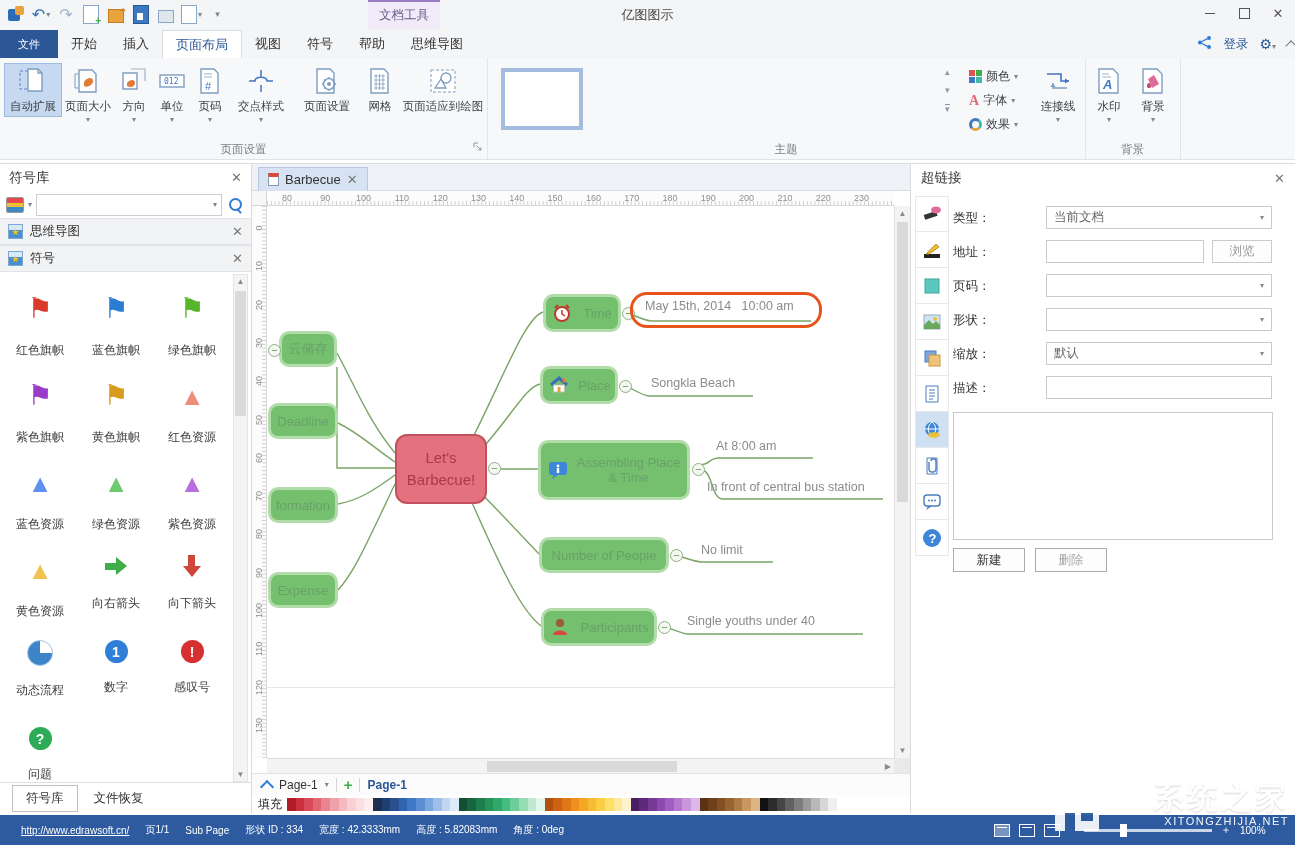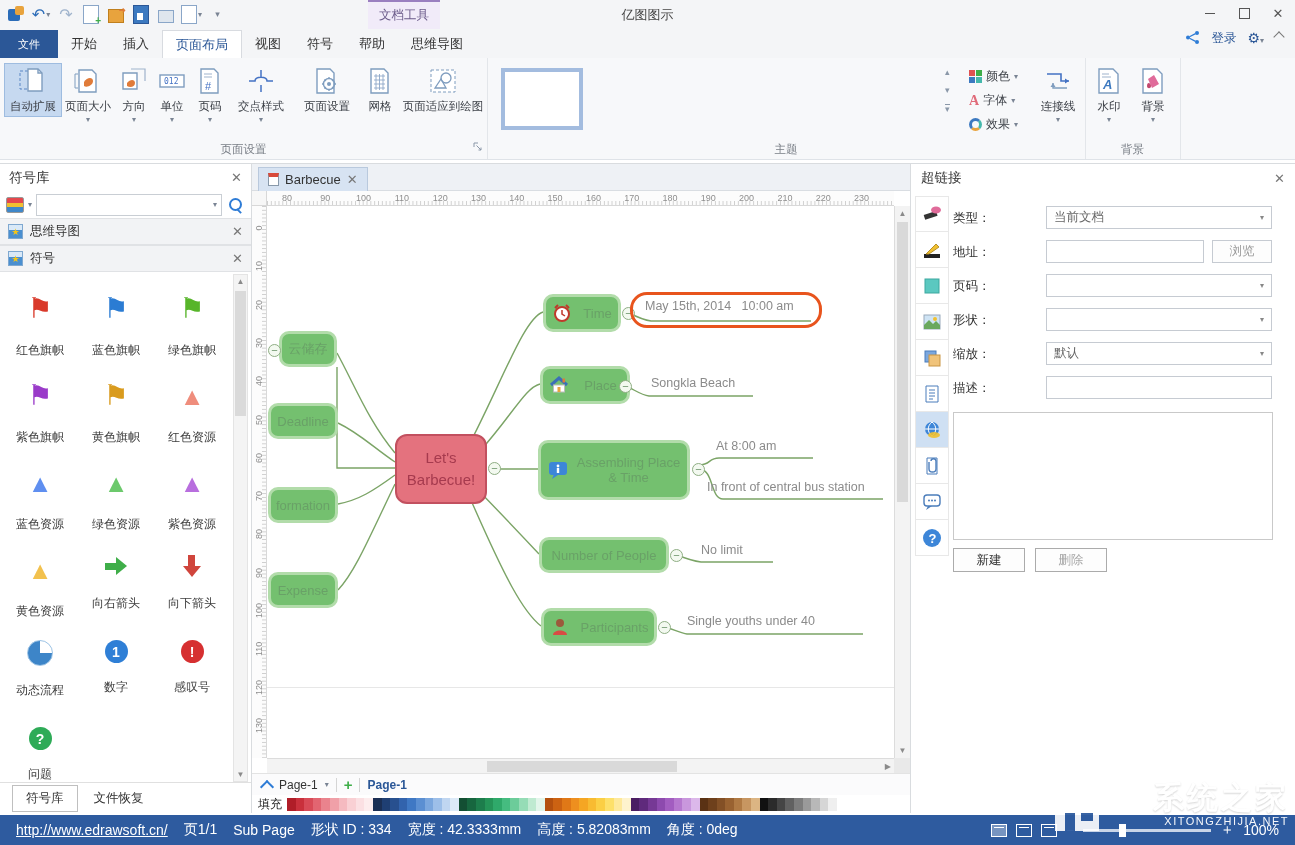--- a/index.html
+++ b/index.html
@@ -24,21 +24,21 @@
 .winctl{position:absolute;right:0;top:0;display:flex;z-index:2}
 .winctl .wbtn{width:34px;height:26px;display:flex;align-items:center;justify-content:center;color:#555}
 .ic-min{display:inline-block;width:10px;border-bottom:1px solid #555}
 .ic-max{display:inline-block;width:9px;height:9px;border:1px solid #555}
 .ic-close{font-size:13px;line-height:1}
 
 .tabrow{position:absolute;left:0;top:30px;width:100%;height:28px;background:#f4f5f7;display:flex;align-items:stretch}
 .tab-file{width:58px;background:#2b5797;color:#fff;display:flex;align-items:center;justify-content:center;font-size:11px}
 .rtab{padding:0 13px;display:flex;align-items:center;font-size:13px;color:#333}
 .rtab.active{background:#fff;border:1px solid #d8dbe0;border-bottom:none;color:#2b5797}
-.tabrow-right{margin-left:auto;display:flex;gap:11px;padding-right:12px}
+.tabrow-right{margin-left:auto;display:flex;align-items:center;gap:11px;}
 .login{color:#2b5797;font-size:12.5px}
 .gear{color:#2b5797;font-size:14px}
 .chev-up{display:inline-block;width:7px;height:7px;border-left:1px solid #777;border-top:1px solid #777;transform:rotate(45deg);margin-top:3px}
 .share-ic{display:inline-block}
 
 .ribbon{position:absolute;left:0;top:58px;width:100%;height:102px;background:#f7f8fa;border-bottom:1px solid #dfe3e8;box-sizing:border-box}
 .rgroup{position:absolute;top:0;height:101px;border-right:1px solid #e3e6ea}
 .glabel{position:absolute;bottom:2px;left:0;right:0;text-align:center;color:#7a7f87;font-size:11.5px}
 .rbtn{position:absolute;top:5px;display:flex;flex-direction:column;align-items:center;padding:2px 1px;color:#3b3f46;font-size:11.5px;box-sizing:border-box;border:1px solid transparent}
 .rbtn .lab{margin-top:3px;white-space:nowrap}
@@ -127,21 +127,21 @@
 .hl-cell:first-child{border-top:1px solid #e8e8e8}
 .hl-cell.sel{background:#cfe0f3}
 .hl-row{position:absolute;left:42px;font-size:12.5px;color:#333;display:flex;align-items:center}
 .dd{position:absolute;left:135px;width:226px;height:23px;border:1px solid #c6cbd2;background:#fff;display:flex;align-items:center;padding:0 7px;color:#666;font-size:12.5px;box-sizing:border-box}
 .dd .da{margin-left:auto;color:#888;font-size:8px}
 .tin{position:absolute;left:135px;width:158px;height:23px;border:1px solid #c6cbd2;background:#fff;box-sizing:border-box}
 .browse{position:absolute;left:301px;width:60px;height:23px;border:1px solid #c6cbd2;background:#fdfdfd;color:#999;display:flex;align-items:center;justify-content:center;font-size:12.5px;box-sizing:border-box}
 .hl-list{position:absolute;left:42px;top:248px;width:320px;height:128px;border:1px solid #c9c9c9;background:#fff;box-sizing:border-box}
 .hl-btn{position:absolute;top:384px;width:72px;height:24px;border:1px solid #ababab;background:#fdfdfd;display:flex;align-items:center;justify-content:center;font-size:12.5px;box-sizing:border-box}
 
-.statusbar{position:absolute;left:0;top:815px;width:100%;height:30px;background:#2e5b9f;color:#fff;display:flex;align-items:center;gap:16px;padding:0 16px;font-size:14px;box-sizing:border-box}
+.statusbar{position:absolute;left:0;top:815px;width:100%;height:30px;background:#2e5b9f;color:#fff;display:flex;align-items:center;gap:16px;padding:0 21px;font-size:10px;box-sizing:border-box}
 .statusbar a{color:#fff}
 .sb-right{margin-left:auto;display:flex;align-items:center;gap:9px}
 .vicon{width:16px;height:13px;border:1px solid #fff;box-sizing:border-box;position:relative}
 .vicon.sel{background:rgba(255,255,255,.35)}
 .vicon:after{content:"";position:absolute;left:2px;top:2px;right:2px;border-top:1px solid #fff}
 .track{width:128px;height:3px;background:#c9d5e8;position:relative}
 .knob{position:absolute;left:36px;top:-5px;width:7px;height:13px;background:#fff}
 .zoomtxt{min-width:34px}
 
 .wm{position:absolute;right:6px;bottom:0;width:230px;height:64px;color:#fff;opacity:.95;z-index:60;pointer-events:none;text-align:right}
@@ -546,21 +546,21 @@
       <div class="mm-node" style="left:1px;top:366px;width:70px;height:36px">Expense</div>
 
       <div class="mm-node icned" style="left:276px;top:88px;width:78px;height:38px">
         <svg width="20" height="20" viewBox="0 0 20 20">
             <circle cx="10" cy="11" r="7" fill="#fff" stroke="#c0392b" stroke-width="2"></circle>
             <path d="M3 5 6 2M17 5 14 2" stroke="#c0392b" stroke-width="2"></path>
             <path d="M10 7v4l3 2" stroke="#c0392b" stroke-width="1.5" fill="none"></path>
           </svg>
         <span class="nlab">Time</span>
       </div>
-      <div class="mm-node icned" style="left:273px;top:160px;width:90px;height:38px">
+      <div class="mm-node icned" style="left:273px;top:160px;width:78px;height:38px">
         <svg width="20" height="20" viewBox="0 0 20 20">
             <path d="M2 10 L10 3 L18 10" fill="none" stroke="#3c6fb8" stroke-width="3"></path>
             <rect x="13.5" y="3.5" width="2.5" height="4" fill="#e07b39"></rect>
             <rect x="4.5" y="10" width="11" height="7" fill="#fff" stroke="#bbb"></rect>
             <rect x="8.5" y="12" width="3" height="5" fill="#e8a33d"></rect>
           </svg>
         <span class="nlab">Place</span>
       </div>
       <div class="mm-node icned" style="left:271px;top:234px;width:152px;height:60px">
         <svg width="22" height="22" viewBox="0 0 22 22">

